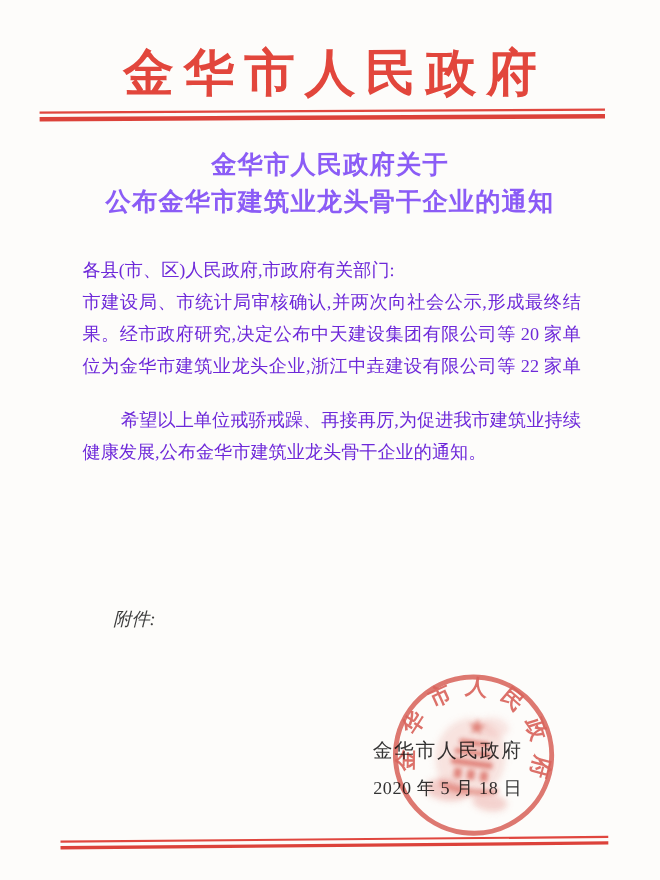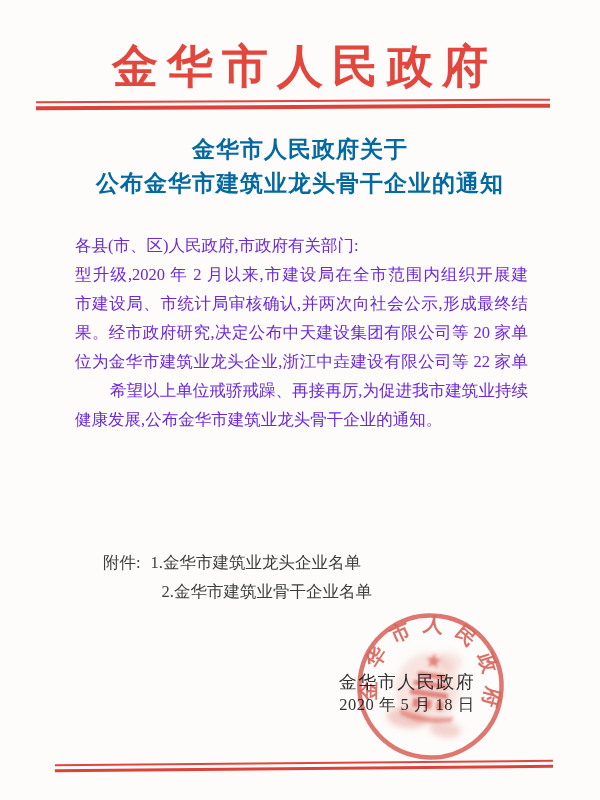--- a/index.html
+++ b/index.html
@@ -27,52 +27,52 @@
     height:3px;
     border-top:2px solid #e0463e;
     border-bottom:4px solid #dc423a;
     transform:rotate(-0.3deg);
   }
   
   .doc-title{
     position:absolute;top:133px;left:0;width:100%;
     text-align:center;
     font-size:23px;font-weight:bold;line-height:34px;
-    color:#0369a1;
+    color:#8b5cf6;
     letter-spacing:1px;
   }
   
   .body-text{
     position:absolute;left:75px;top:231px;width:453px;
     font-size:16.5px;line-height:29px;color:#6d28d9;
   }
   .line{height:29px;white-space:nowrap;}
   .line.stretch{
     white-space:normal;
     text-align:justify;text-align-last:justify;
     text-justify:inter-character;
   }
   .line.indent{padding-left:35px;}
-  .line.gap-before{margin-top:0;}
+  .line.gap-before{margin-top:20px;}
   
   .attachment{
     position:absolute;left:103px;top:548px;
     font-size:16.5px;line-height:29px;color:#3d3d3d;
     display:flex;
   }
-  .att-label{white-space:nowrap;margin-right:10px;}
+  .att-label{white-space:nowrap;margin-right:10px;font-style:italic;}
   .att-item{white-space:nowrap;}
   .att-item.second{margin-left:11px;}
   
   .signature{
     position:absolute;left:322px;top:670px;width:170px;
     text-align:center;color:#333;
   }
   .sig-issuer{font-size:18px;letter-spacing:1.5px;white-space:nowrap;}
-  .sig-date{font-size:16.5px;white-space:nowrap;letter-spacing:0.5px;}
+  .sig-date{font-size:16.5px;margin-top:12px;white-space:nowrap;letter-spacing:0.5px;}
   
   .seal{
     position:absolute;left:353px;top:609px;width:155px;height:155px;
     transform:rotate(8deg);
     mix-blend-mode:multiply;
     opacity:0.93;
   }
   
   .rule-bottom{
     position:absolute;left:55px;width:498px;top:762px;
@@ -90,34 +90,29 @@
   <div class="letterhead">金华市人民政府</div>
   <div class="rule-top"></div>
 
   <div class="doc-title">
     <div>金华市人民政府关于</div>
     <div>公布金华市建筑业龙头骨干企业的通知</div>
   </div>
 
   <div class="body-text">
     <div class="line">各县(市、区)人民政府,市政府有关部门:</div>
-    <div class="line stretch">型升级,2020 年 2 月以来,市建设局在全市范围内组织开展建</div>
     <div class="line stretch">市建设局、市统计局审核确认,并两次向社会公示,形成最终结</div>
     <div class="line stretch">果。经市政府研究,决定公布中天建设集团有限公司等 20 家单</div>
     <div class="line stretch">位为金华市建筑业龙头企业,浙江中垚建设有限公司等 22 家单</div>
     <div class="line indent stretch gap-before">希望以上单位戒骄戒躁、再接再厉,为促进我市建筑业持续</div>
     <div class="line">健康发展,公布金华市建筑业龙头骨干企业的通知。</div>
   </div>
 
   <div class="attachment">
     <div class="att-label">附件:</div>
-    <div class="att-items">
-      <div class="att-item">1.金华市建筑业龙头企业名单</div>
-      <div class="att-item second">2.金华市建筑业骨干企业名单</div>
-    </div>
   </div>
 
   <div class="signature">
     <div class="sig-issuer">金华市人民政府</div>
     <div class="sig-date">2020 年 5 月 18 日</div>
   </div>
 
   <svg class="seal" viewBox="0 0 155 155" xmlns="http://www.w3.org/2000/svg">
     <defs>
       <filter id="sblur" x="-30%" y="-30%" width="160%" height="160%">

